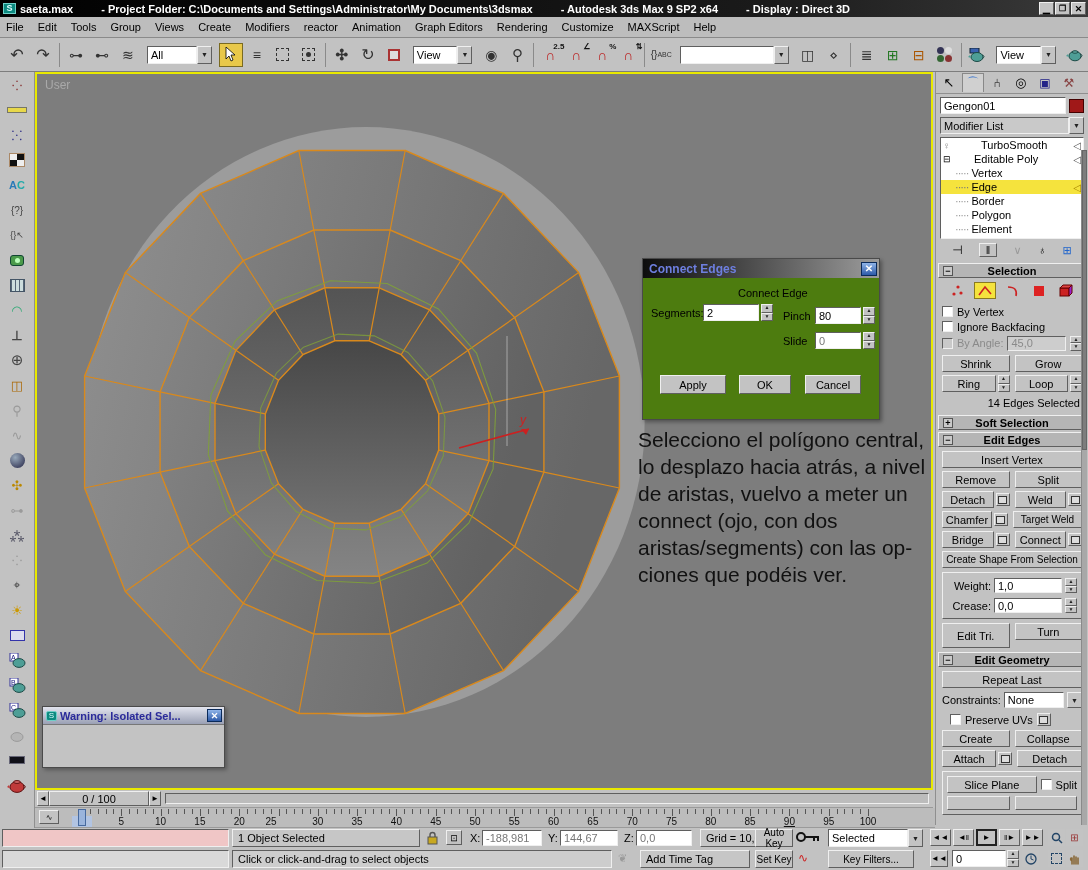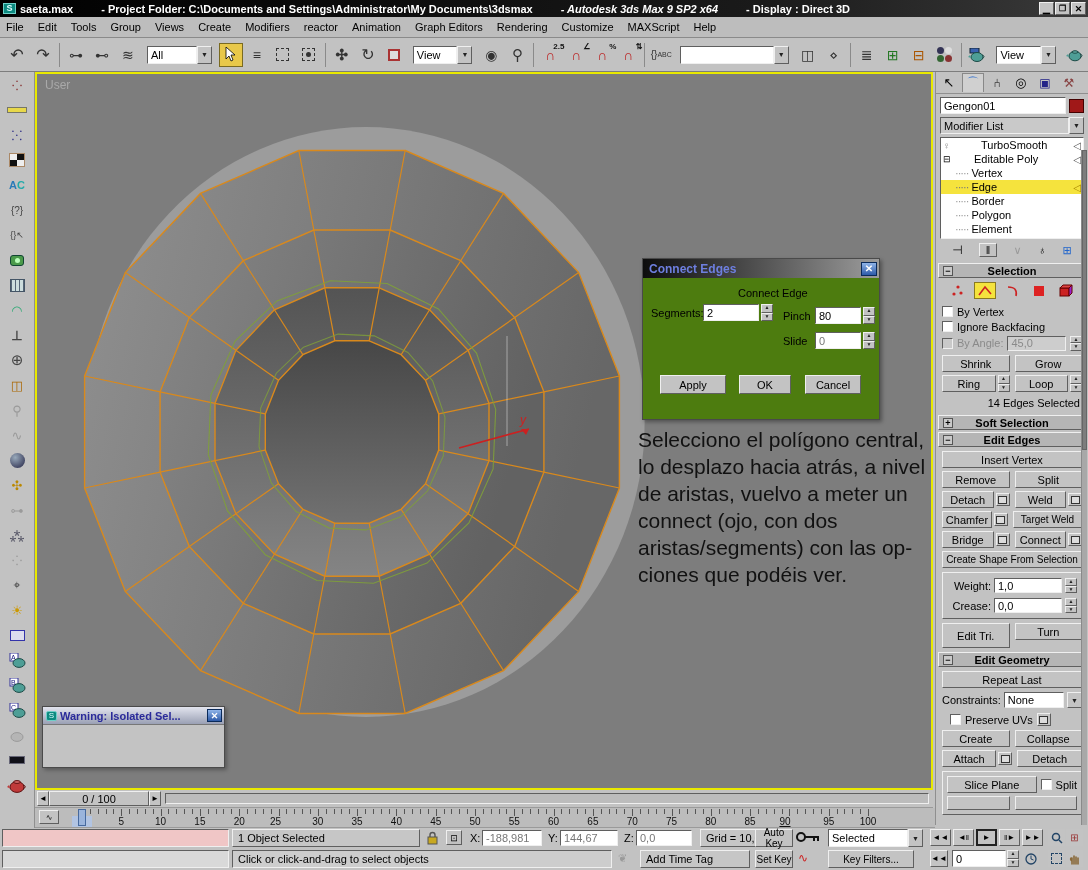--- a/index.html
+++ b/index.html
@@ -26,21 +26,21 @@
   .pb { width:21px; height:17px; font-size:8px; }
   svg text { font-family:"Liberation Sans", sans-serif; }
 </style>
 </head>
 <body>
 
 <div class="abs" style="left:0;top:0;width:1088px;height:17px;background:linear-gradient(90deg,#000 0%,#1a1a1a 70%,#3a3a3a 100%);color:#fff;display:flex;align-items:center;font-weight:bold;font-size:11px;">
   <span style="width:13px;height:11px;background:#0c8a80;border:1px solid #6fd0c8;margin:0 4px 0 3px;color:#dff;font-size:9px;line-height:9px;text-align:center;font-weight:bold;">S</span>
   <span>saeta.max</span>
   <span style="margin-left:28px;">- Project Folder: C:\Documents and Settings\Administrator\My Documents\3dsmax</span>
-  <span style="margin-left:28px;font-style:italic;">- Autodesk 3ds Max 9 SP2 x64</span>
+  <span style="margin-left:28px;">- Autodesk 3ds Max 9 SP2 x64</span>
   <span style="margin-left:28px;">- Display : Direct 3D</span>
   <span style="flex:1"></span>
   <span class="btn" style="width:15px;height:13px;margin-right:1px;font-size:9px;">▁</span>
   <span class="btn" style="width:15px;height:13px;margin-right:1px;font-size:8px;">❐</span>
   <span class="btn" style="width:15px;height:13px;margin-right:2px;font-size:9px;">✕</span>
 </div>
 
 <div class="abs" style="left:0;top:17px;width:1088px;height:21px;background:#bdbdbd;border-bottom:1px solid #8a8a8a;display:flex;align-items:center;padding-left:6px;gap:14px;color:#000;">
   <span>File</span>
   <span>Edit</span>
@@ -679,34 +679,34 @@
       <span style="position:absolute;left:801.5600000000001px;top:1px;width:1px;height:5px;background:#555;"></span>
       <span style="position:absolute;left:809.4200000000001px;top:1px;width:1px;height:5px;background:#555;"></span>
       <span style="position:absolute;left:817.2800000000001px;top:1px;width:1px;height:5px;background:#555;"></span>
       <span style="position:absolute;left:825.14px;top:1px;width:1px;height:5px;background:#555;"></span>
       <span style="position:absolute;left:833px;top:1px;width:1px;height:7px;background:#555;"></span>
       <span style="position:absolute;left:37px;top:8px;width:20px;text-align:center;font-size:10px;color:#111;background:#b2c4e2;">0</span>
       <span style="position:absolute;left:76.30000000000001px;top:8px;width:20px;text-align:center;font-size:10px;color:#111;">5</span>
       <span style="position:absolute;left:115.60000000000001px;top:8px;width:20px;text-align:center;font-size:10px;color:#111;">10</span>
       <span style="position:absolute;left:154.9px;top:8px;width:20px;text-align:center;font-size:10px;color:#111;">15</span>
       <span style="position:absolute;left:194.20000000000002px;top:8px;width:20px;text-align:center;font-size:10px;color:#111;">20</span>
-      <span style="position:absolute;left:235px;top:8px;width:20px;font-size:10px;color:#111;">25</span>
+      <span style="position:absolute;left:226px;top:8px;width:20px;text-align:center;font-size:10px;color:#111;">25</span>
       <span style="position:absolute;left:272.8px;top:8px;width:20px;text-align:center;font-size:10px;color:#111;">30</span>
       <span style="position:absolute;left:312.1px;top:8px;width:20px;text-align:center;font-size:10px;color:#111;">35</span>
       <span style="position:absolute;left:351.40000000000003px;top:8px;width:20px;text-align:center;font-size:10px;color:#111;">40</span>
       <span style="position:absolute;left:390.7px;top:8px;width:20px;text-align:center;font-size:10px;color:#111;">45</span>
       <span style="position:absolute;left:430px;top:8px;width:20px;text-align:center;font-size:10px;color:#111;">50</span>
       <span style="position:absolute;left:469.3px;top:8px;width:20px;text-align:center;font-size:10px;color:#111;">55</span>
       <span style="position:absolute;left:508.6px;top:8px;width:20px;text-align:center;font-size:10px;color:#111;">60</span>
       <span style="position:absolute;left:547.9000000000001px;top:8px;width:20px;text-align:center;font-size:10px;color:#111;">65</span>
       <span style="position:absolute;left:587.2px;top:8px;width:20px;text-align:center;font-size:10px;color:#111;">70</span>
       <span style="position:absolute;left:626.5px;top:8px;width:20px;text-align:center;font-size:10px;color:#111;">75</span>
       <span style="position:absolute;left:665.8000000000001px;top:8px;width:20px;text-align:center;font-size:10px;color:#111;">80</span>
       <span style="position:absolute;left:705.1px;top:8px;width:20px;text-align:center;font-size:10px;color:#111;">85</span>
-      <span style="position:absolute;left:744.4px;top:8px;width:20px;text-align:left;font-size:10px;color:#111;text-decoration:underline;">90</span>
+      <span style="position:absolute;left:744.4px;top:8px;width:20px;text-align:center;font-size:10px;color:#111;text-decoration:underline;">90</span>
       <span style="position:absolute;left:783.7px;top:8px;width:20px;text-align:center;font-size:10px;color:#111;">95</span>
       <span style="position:absolute;left:823px;top:8px;width:20px;text-align:center;font-size:10px;color:#111;">100</span>
     </div>
   <div style="position:absolute;left:43px;top:1px;width:8px;height:17px;background:#9ab4dc;border:1px solid #46699e;"></div>
 </div>
 
 <div class="abs" style="left:0;top:828px;width:1088px;height:21px;background:#c2c2c2;">
   <div class="bev-in" style="position:absolute;left:2px;top:1px;width:227px;height:18px;background:#f0c6c6;"></div>
   <div class="bev-out" style="position:absolute;left:232px;top:1px;width:188px;height:18px;background:#c6c6c6;display:flex;align-items:center;padding-left:5px;">
       <span>1 Object Selected</span>

